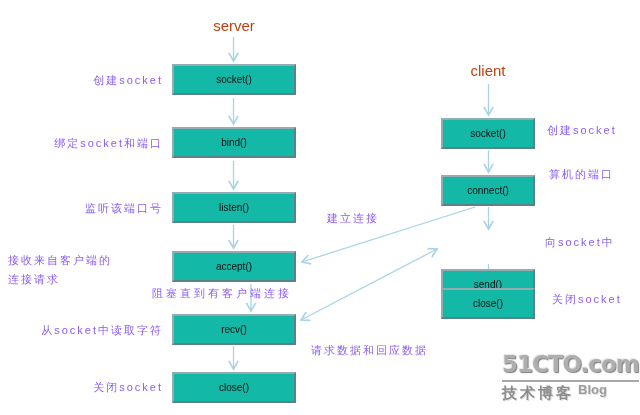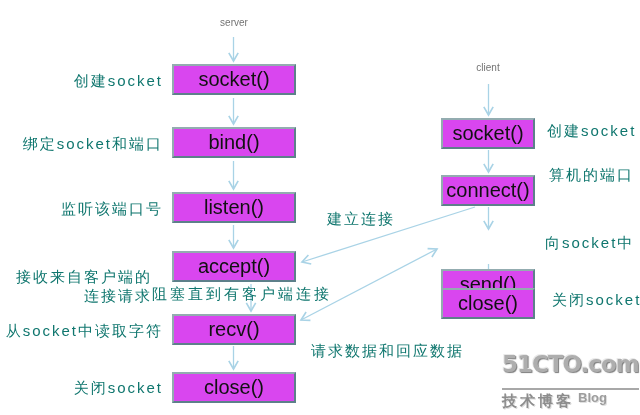--- a/index.html
+++ b/index.html
@@ -15,65 +15,65 @@
   }
   .arrows-svg {
     position: absolute;
     left: 0; top: 0;
     width: 640px; height: 415px;
     z-index: 1;
   }
   .fbox {
     position: absolute;
     z-index: 2;
-    background: #d946ef;
+    background: #14b8a6;
     border: 2px solid;
     border-color: #93acb0 #5d808a #5d808a #93acb0;
     display: flex;
     align-items: center;
     justify-content: center;
-    font-size: 20px;
+    font-size: 10px;
     color: #111111;
     text-align: center;
   }
   .fbox-left { left: 172px; width: 124px; height: 31px; }
   .fbox-right { left: 441px; width: 94px; height: 31px; }
   .col-header {
     position: absolute;
     z-index: 2;
-    font-size: 10px;
+    font-size: 15px;
     text-align: center;
-    color: #737373;
+    color: #c2410c;
   }
   .zh {
     position: absolute;
     z-index: 2;
-    font-size: 15px;
+    font-size: 11px;
     letter-spacing: 2px;
     line-height: 19px;
-    color: #0f766e;
+    color: #8b5cf6;
     white-space: nowrap;
   }
   .zh-right { text-align: right; width: 163px; left: 0; }
   .watermark {
     position: absolute;
     left: 502px; top: 352px;
     z-index: 2;
     width: 138px;
   }
   .wm-brand {
     display: inline-block;
     font-family: "DejaVu Sans", sans-serif;
     font-weight: bold;
     font-size: 23px;
     letter-spacing: -1px;
     color: #aeaeae;
     text-shadow: -1px -1px 0 #e9e9e9, 1px 1px 1px #7c7c7c;
     border-bottom: 2px solid #a8a8a8;
-    padding-bottom: 12px;
+    padding-bottom: 4px;
     line-height: 24px;
   }
   .wm-row { display: flex; align-items: flex-start; margin-top: 2px; }
   .wm-tagline {
     font-weight: bold;
     font-size: 15px;
     letter-spacing: 3px;
     color: #8d8d8d;
     text-shadow: 1px 1px 0 #dcdcdc;
   }
@@ -124,21 +124,21 @@
   <div class="fbox fbox-left" style="top:372px;">close()</div>
 
   <div class="fbox fbox-right" style="top:118px;">socket()</div>
   <div class="fbox fbox-right" style="top:175px;">connect()</div>
   <div class="fbox fbox-right" style="top:232px;margin-top:37px;">send()</div>
   <div class="fbox fbox-right" style="top:288px;">close()</div>
 
   <div class="zh zh-right" style="top:71px;">创建socket</div>
   <div class="zh zh-right" style="top:134px;padding-left:20px;">绑定socket和端口</div>
   <div class="zh zh-right" style="top:199px;">监听该端口号</div>
-  <div class="zh" style="left:16px; top:251px; text-align:right;margin-top:16px;">
+  <div class="zh" style="left:8px; top:251px; text-align:left;">
     <div>接收来自客户端的</div>
     <div>连接请求</div>
   </div>
   <div class="zh zh-right" style="top:321px;">从socket中读取字符</div>
   <div class="zh zh-right" style="top:378px;">关闭socket</div>
 
   <div class="zh" style="left:547px; top:121px;">创建socket</div>
   <div class="zh" style="left:549px; top:165px;">
     <div>算机的端口</div>
   </div>

